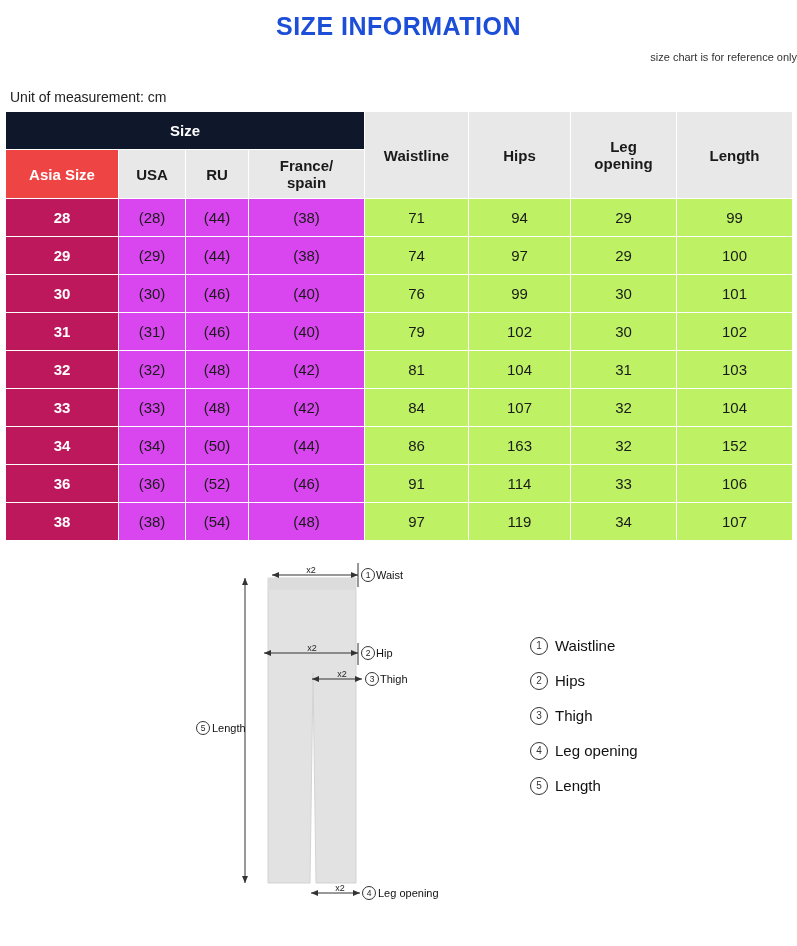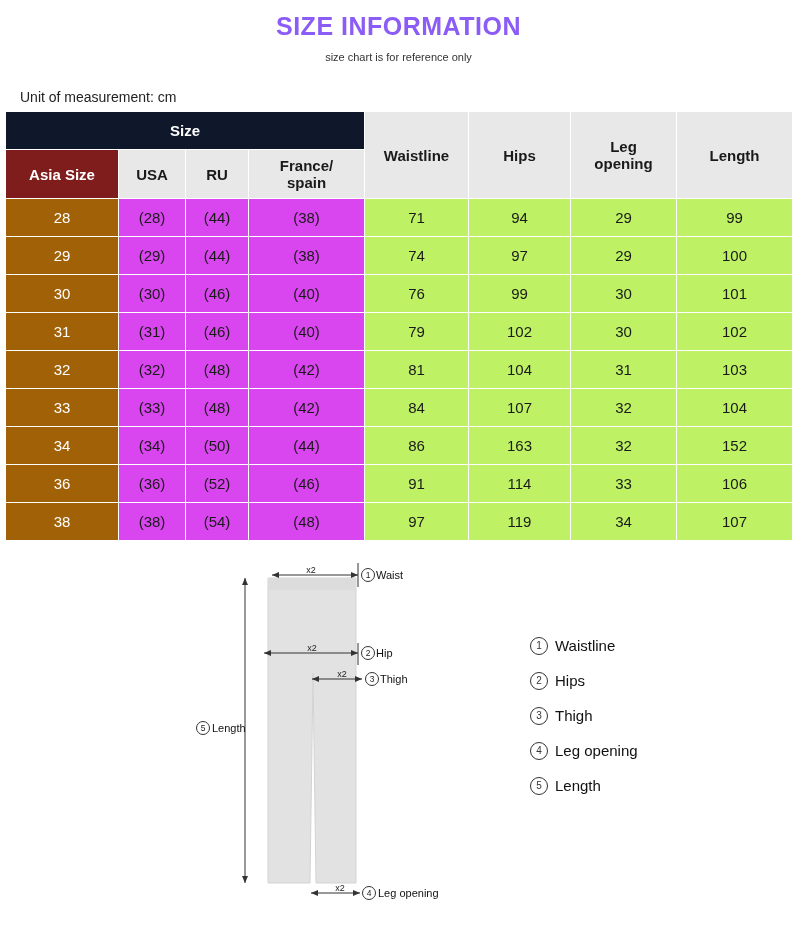--- a/index.html
+++ b/index.html
@@ -19,72 +19,72 @@
     width: 797px;
     height: 946px;
     position: relative;
   }
   .title {
     text-align: center;
     font-size: 25px;
     font-weight: bold;
     letter-spacing: 0.5px;
     margin-top: 12px;
-    color: #8b5cf6;
+    color: #1d4ed8;
   }
   .subtitle {
-    text-align: center;
+    text-align: right;
     font-size: 11px;
     color: #333;
     margin-top: 10px;
   }
   .unit {
     font-size: 14px;
     color: #222;
-    margin: 26px 0 6px 20px;
+    margin: 26px 0 6px 10px;
   }
 
   
   table.size-table {
     border-collapse: collapse;
     width: 787px;
     margin-left: 5px;
     table-layout: fixed;
   }
   table.size-table td, table.size-table th {
     border: 1px solid #ffffff;
     text-align: center;
     vertical-align: middle;
     font-size: 15px;
     padding: 0;
     height: 37px;
   }
   .hdr-dark {
-    background: #7f1d1d;
+    background: #ef4444;
     color: #ffffff;
     font-weight: bold;
     font-size: 16px;
   }
   .hdr-light {
     background: #e8e8e8;
     color: #1a1a1a;
     font-weight: bold;
     font-size: 16px;
   }
   .hdr-size-group {
     background: #0f172a;
     color: #ffffff;
     font-weight: bold;
     font-size: 16px;
     height: 29px;
   }
   .col-asia {
-    background: #a16207;
+    background: #be185d;
     color: #ffffff;
-    font-weight: normal;
+    font-weight: bold;
     font-size: 16px;
   }
   .cell-grey {
     background: #d946ef;
     color: #1a1a1a;
   }
   .cell-white {
     background: #bef264;
     color: #1a1a1a;
   }

